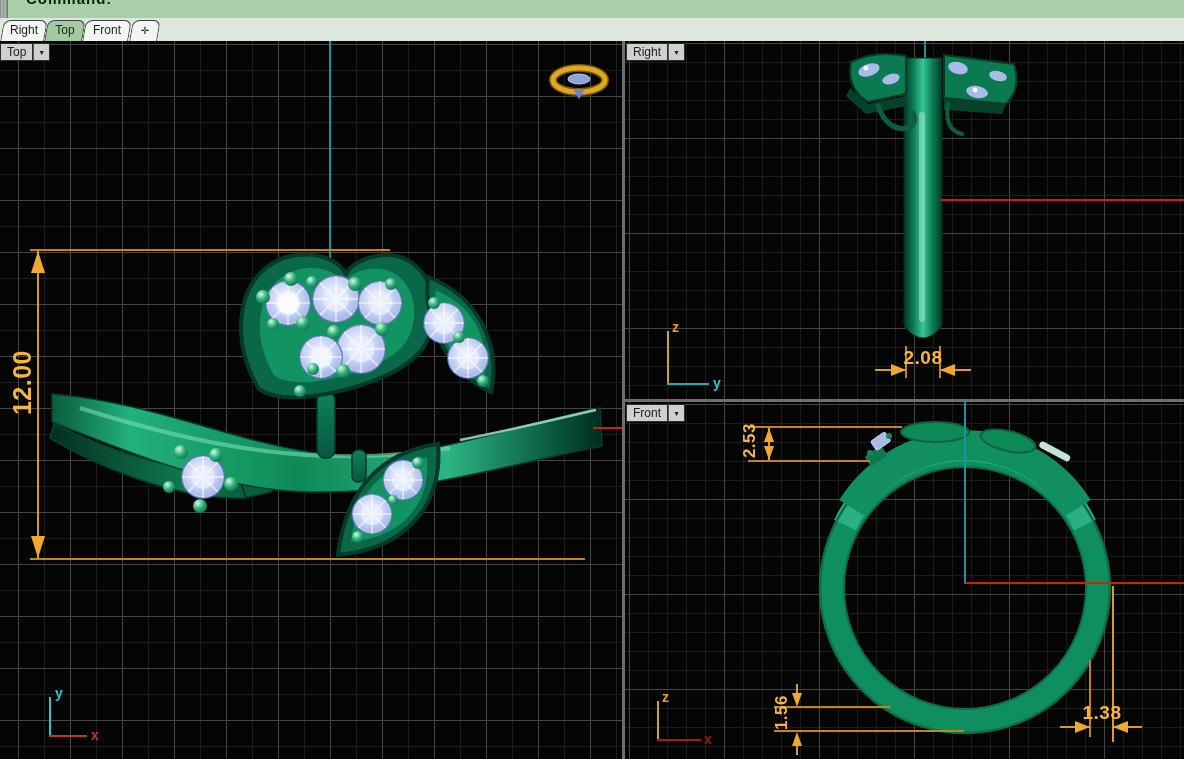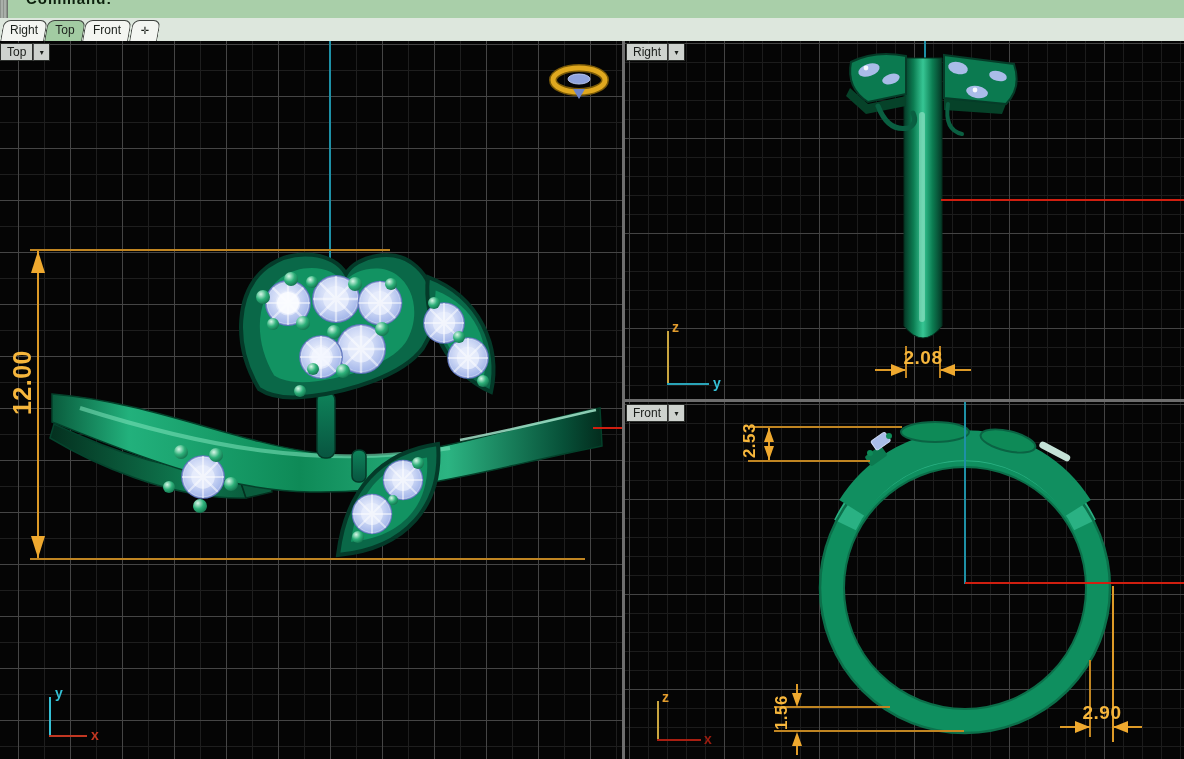--- a/index.html
+++ b/index.html
@@ -344,21 +344,21 @@
     <div class="dimtext vert" style="left:772px;top:695px;font-size:17px;">1.56</div>
   </div>
 
   <div>
     <div class="dimline" style="left:1089px;top:660px;width:2px;height:77px;"></div>
     <div class="dimline bright" style="left:1112px;top:586px;width:2px;height:156px;"></div>
     <div class="dimline bright" style="left:1060px;top:726px;width:30px;height:2px;"></div>
     <div class="dimline bright" style="left:1114px;top:726px;width:28px;height:2px;"></div>
     <div class="arr right" style="left:1075px;top:721px;"></div>
     <div class="arr left" style="left:1113px;top:721px;"></div>
-    <div class="dimtext" style="left:1080px;top:702px;width:44px;text-align:center;">2.90</div>
+    <div class="dimtext" style="left:1080px;top:702px;width:44px;text-align:center;">1.38</div>
   </div>
 
   <div>
     <div class="cline" style="left:49px;top:697px;width:2px;height:40px;background:#35c1d6;"></div>
     <div class="cline" style="left:49px;top:735px;width:38px;height:2px;background:#c23722;"></div>
     <div class="axlbl ax-c" style="left:55px;top:685px;">y</div>
     <div class="axlbl ax-r" style="left:91px;top:727px;">x</div>
   </div>
   <div>
     <div class="cline" style="left:667px;top:331px;width:2px;height:54px;background:#c9a53f;"></div>

